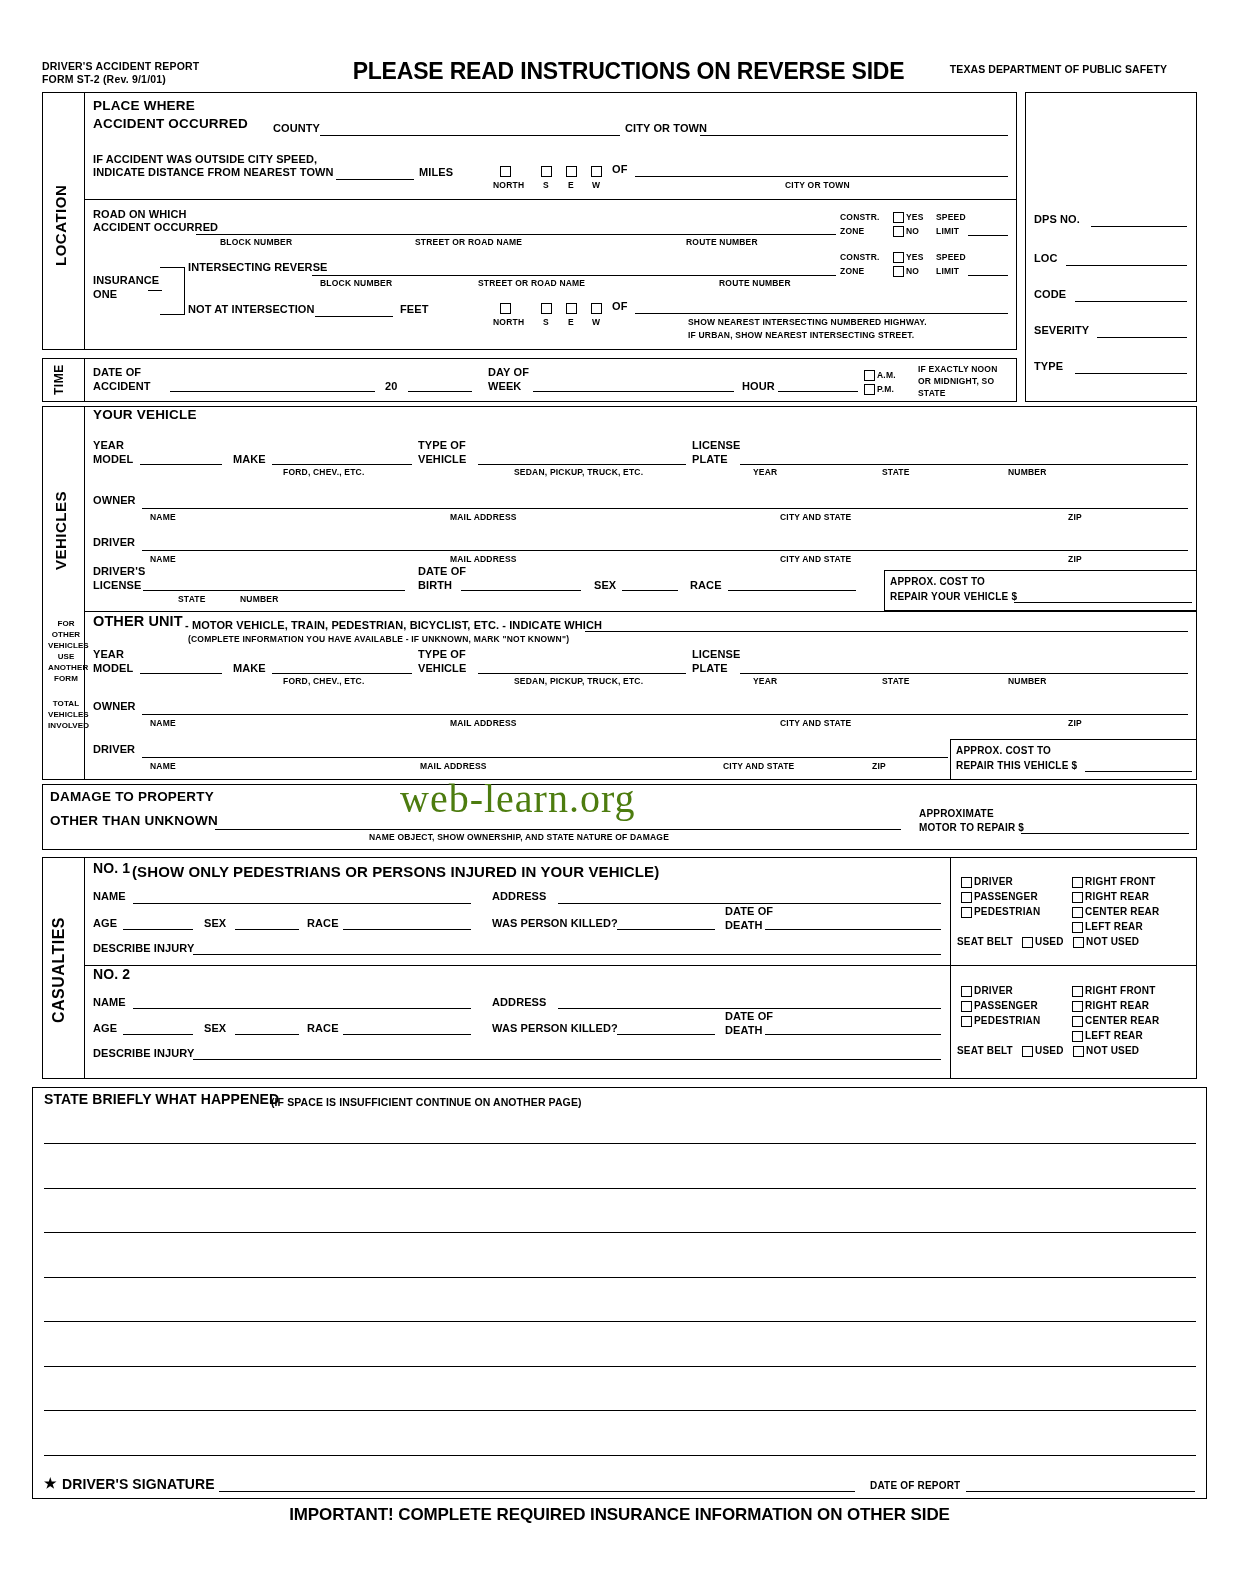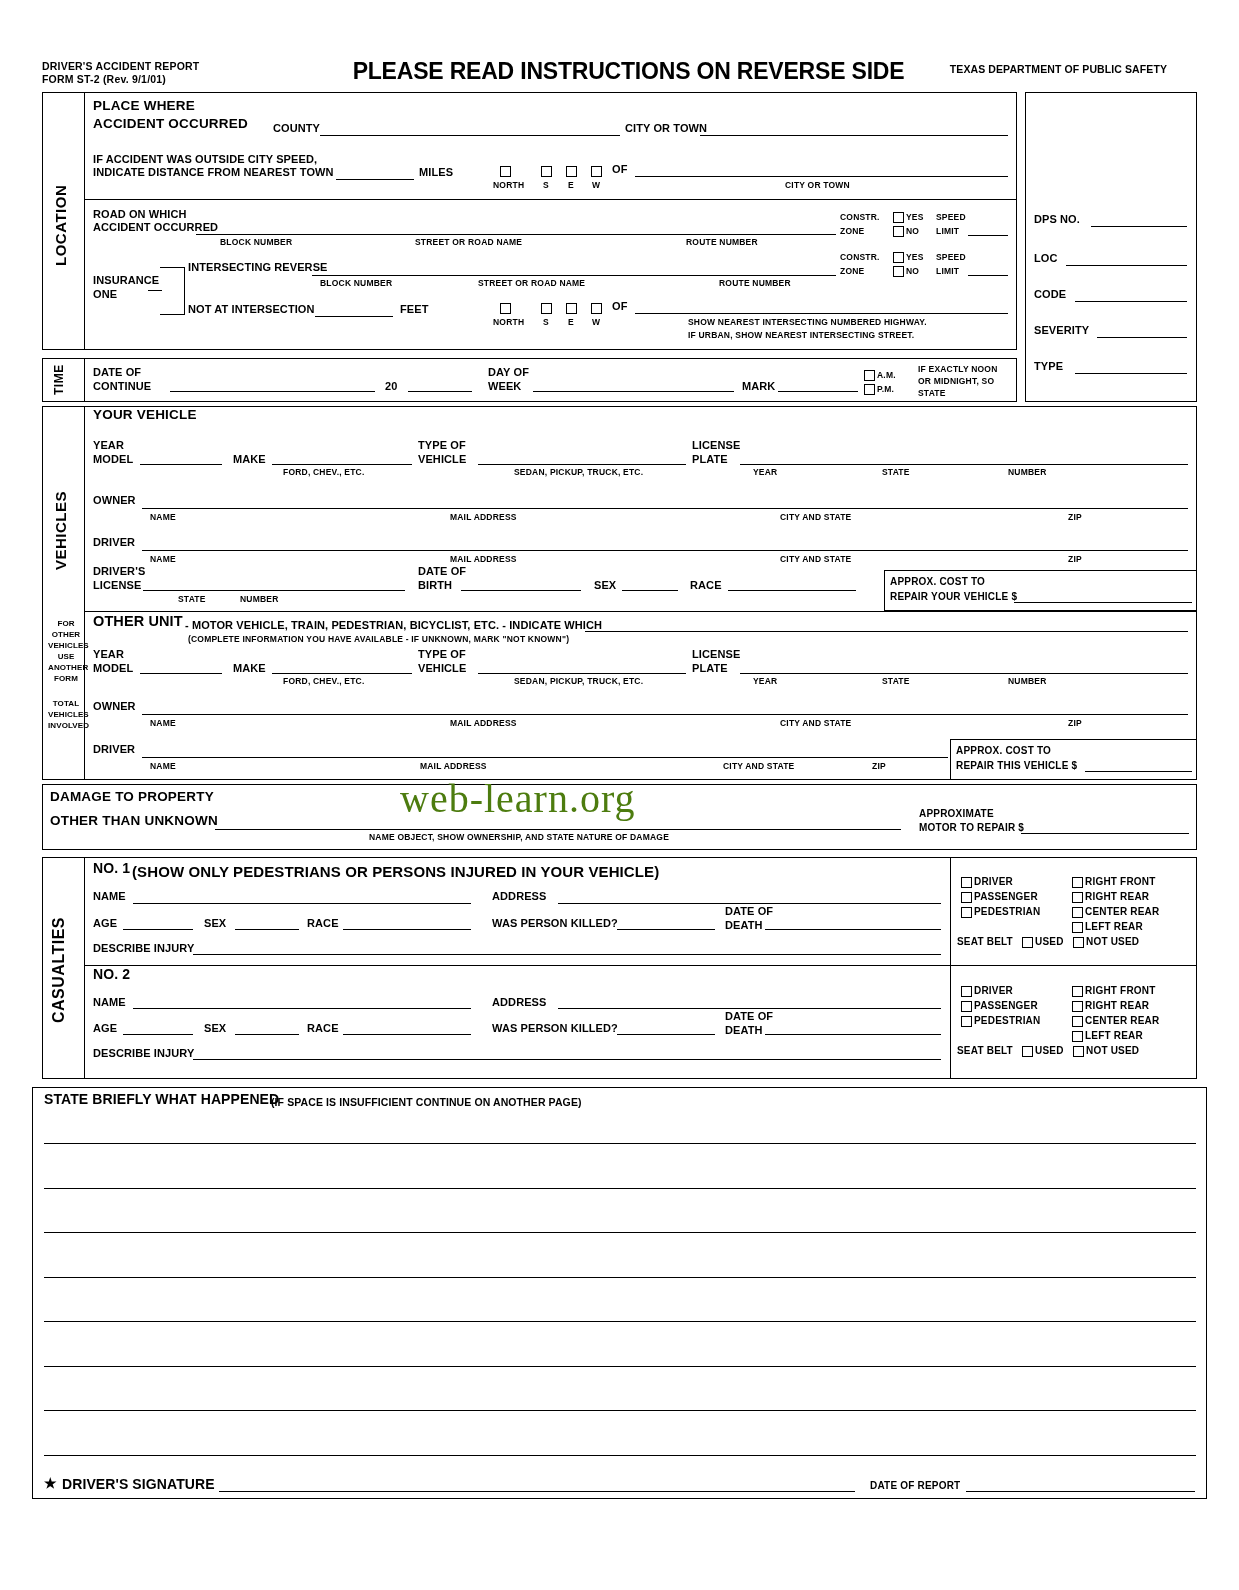--- a/index.html
+++ b/index.html
@@ -174,30 +174,30 @@
   <div class="lbl" style="left:612px; top:300px;">OF</div>
   <div class="ln" style="left:635px; top:313px; width:373px;"></div>
   <div class="lbl-sm" style="left:688px; top:317px;">SHOW NEAREST INTERSECTING NUMBERED HIGHWAY.</div>
   <div class="lbl-sm" style="left:688px; top:330px;">IF URBAN, SHOW NEAREST INTERSECTING STREET.</div>
 
   <div class="box" style="left:42px; top:358px; width:975px; height:44px;"></div>
   <div class="vline" style="left:84px; top:358px; height:44px;"></div>
   <div class="vtab" style="left:52px; top:362px; width:24px; height:36px; font-size:12px;">TIME</div>
 
   <div class="lbl" style="left:93px; top:366px;">DATE OF</div>
-  <div class="lbl" style="left:93px; top:380px;">CONTINUE</div>
+  <div class="lbl" style="left:93px; top:380px;">ACCIDENT</div>
   <div class="ln" style="left:170px; top:391px; width:205px;"></div>
   <div class="lbl" style="left:385px; top:380px;">20</div>
   <div class="ln" style="left:408px; top:391px; width:64px;"></div>
 
   <div class="lbl" style="left:488px; top:366px;">DAY OF</div>
   <div class="lbl" style="left:488px; top:380px;">WEEK</div>
   <div class="ln" style="left:533px; top:391px; width:201px;"></div>
 
-  <div class="lbl" style="left:742px; top:380px;">MARK</div>
+  <div class="lbl" style="left:742px; top:380px;">HOUR</div>
   <div class="ln" style="left:778px; top:391px; width:80px;"></div>
 
   <span class="cb" style="position:absolute; left:864px; top:370px;"></span>
   <div class="lbl-sm" style="left:877px; top:370px;">A.M.</div>
   <span class="cb" style="position:absolute; left:864px; top:384px;"></span>
   <div class="lbl-sm" style="left:877px; top:384px;">P.M.</div>
 
   <div class="lbl-sm" style="left:918px; top:364px;">IF EXACTLY NOON</div>
   <div class="lbl-sm" style="left:918px; top:376px;">OR MIDNIGHT, SO</div>
   <div class="lbl-sm" style="left:918px; top:388px;">STATE</div>
@@ -447,15 +447,16 @@
       <div class="ln" style="left: 44px; width: 1152px; top: 1410px;"></div>
       <div class="ln" style="left: 44px; width: 1152px; top: 1454.5px;"></div>
     </div>
 
   <div class="lbl" style="left:44px; top:1477px; font-size:14px;">★</div>
   <div class="lbl" style="left:62px; top:1478px; font-size:14px;">DRIVER'S SIGNATURE</div>
   <div class="ln" style="left:219px; top:1491px; width:636px;"></div>
   <div class="lbl-sm" style="left:870px; top:1480px; font-size:10px;">DATE OF REPORT</div>
   <div class="ln" style="left:966px; top:1491px; width:229px;"></div>
 
+  <div id="footer-note">IMPORTANT! COMPLETE REQUIRED INSURANCE INFORMATION ON OTHER SIDE</div>
 
   <div id="watermark">web-learn.org</div>
 </div>
 
 </body></html>

